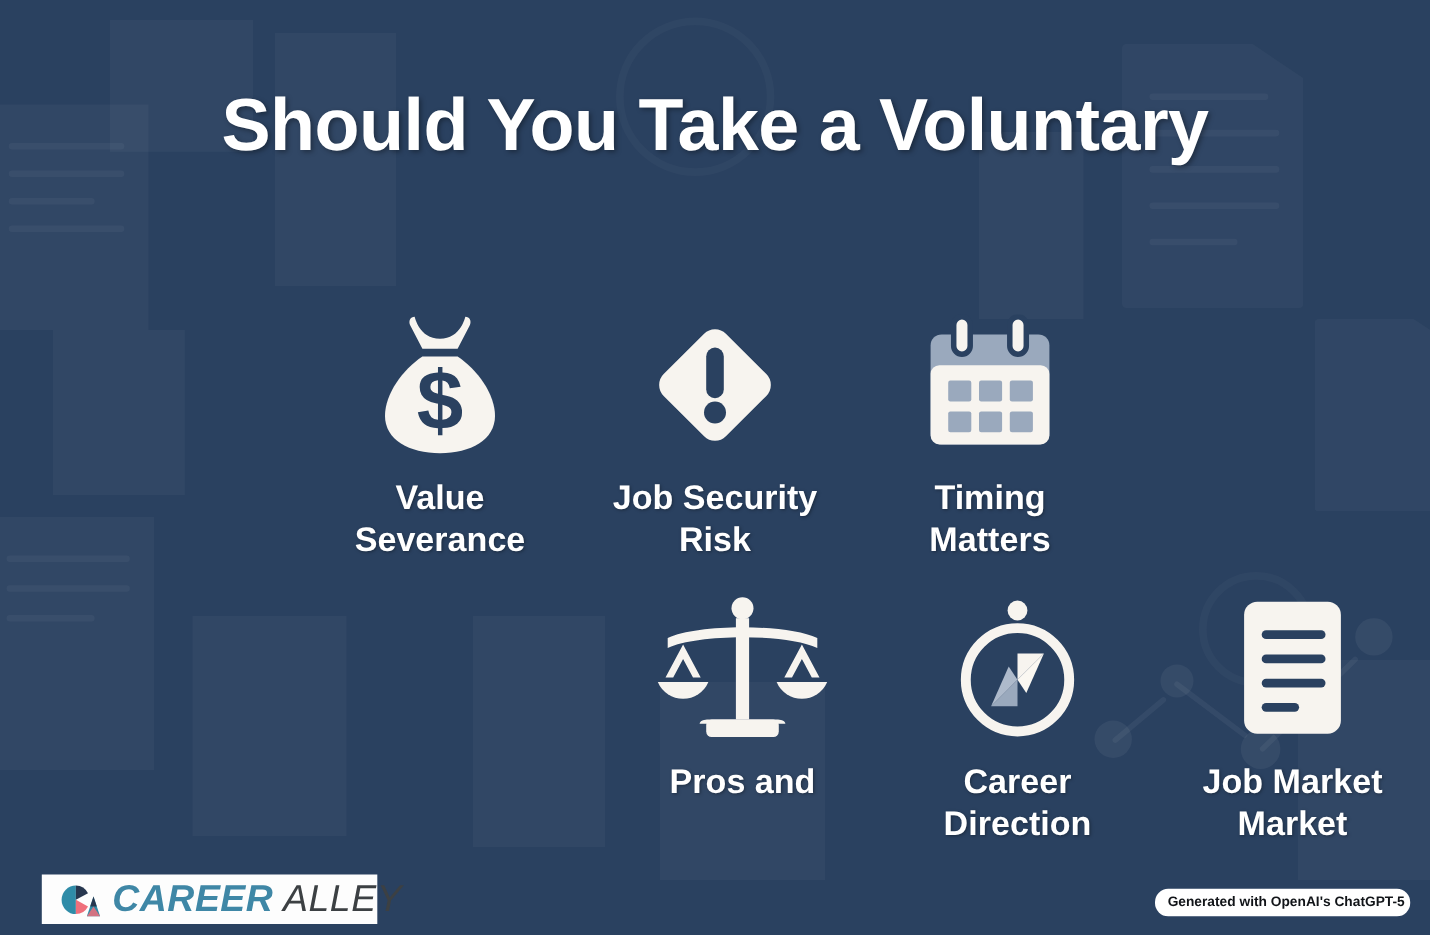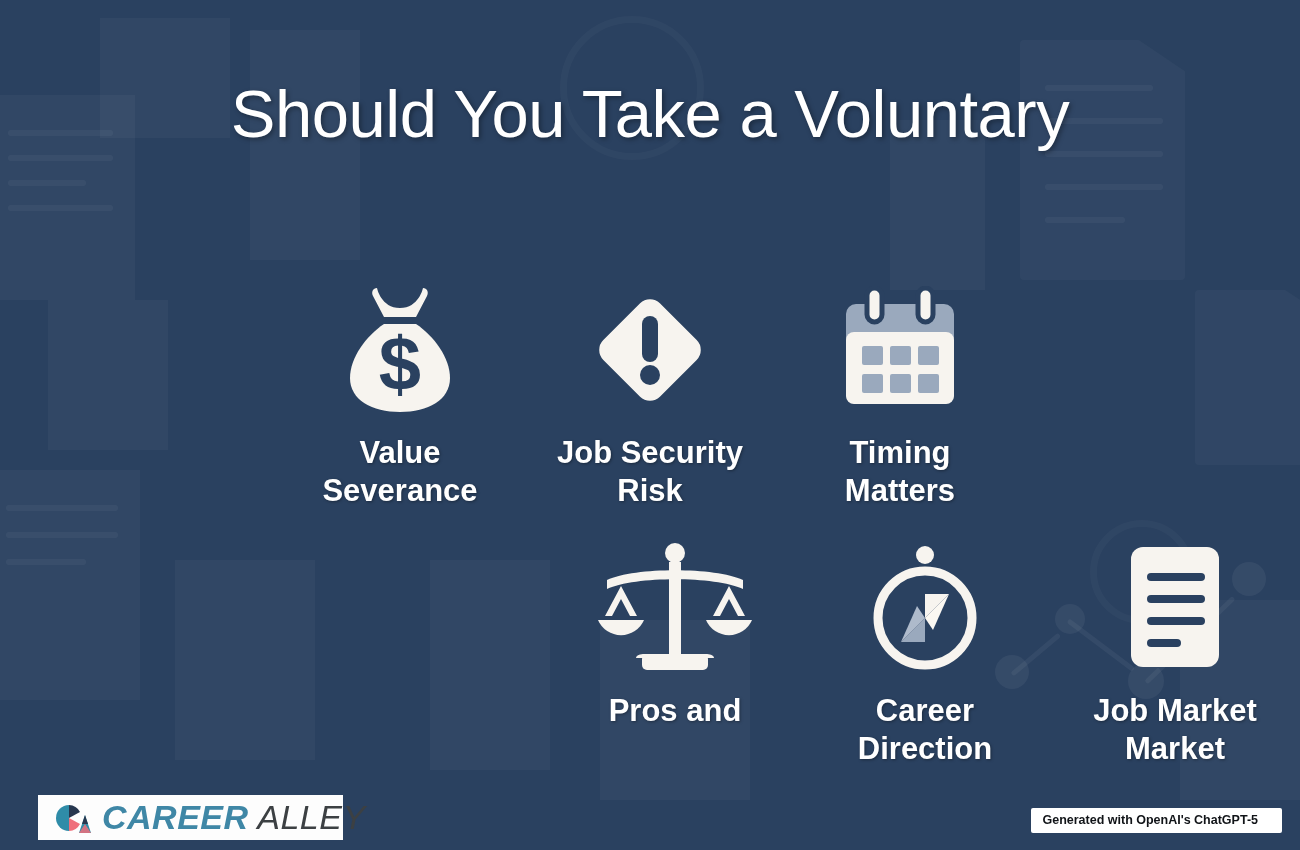--- a/index.html
+++ b/index.html
@@ -71,21 +71,21 @@
   .title-wrap {
     position: absolute;
     top: 68px;
     left: 0;
     width: 1300px;
     text-align: center;
   }
   .title-line {
     color: #ffffff;
     font-size: 67px;
-    font-weight: normal;
+    font-weight: bold;
     line-height: 92px;
     letter-spacing: -0.5px;
     text-shadow: 2px 2px 5px rgba(0,0,0,0.35);
     white-space: nowrap;
   }
 
   
   .row {
     position: absolute;
     display: flex;
@@ -144,22 +144,22 @@
 
   
   .gen-badge {
     position: absolute;
     right: 18px;
     top: 808px;
     background: #ffffff;
     color: #111418;
     font-size: 12.5px;
     font-weight: bold;
-    padding: 5px 24px 6px 11px;
-    border-radius: 2px;
+    padding: 5px 5px 6px 11px;
+    border-radius: 12px;
     white-space: nowrap;
   }
 </style>
 </head>
 <body>
 
 <div id="canvas">
 
   <div class="bg-layer">
 

